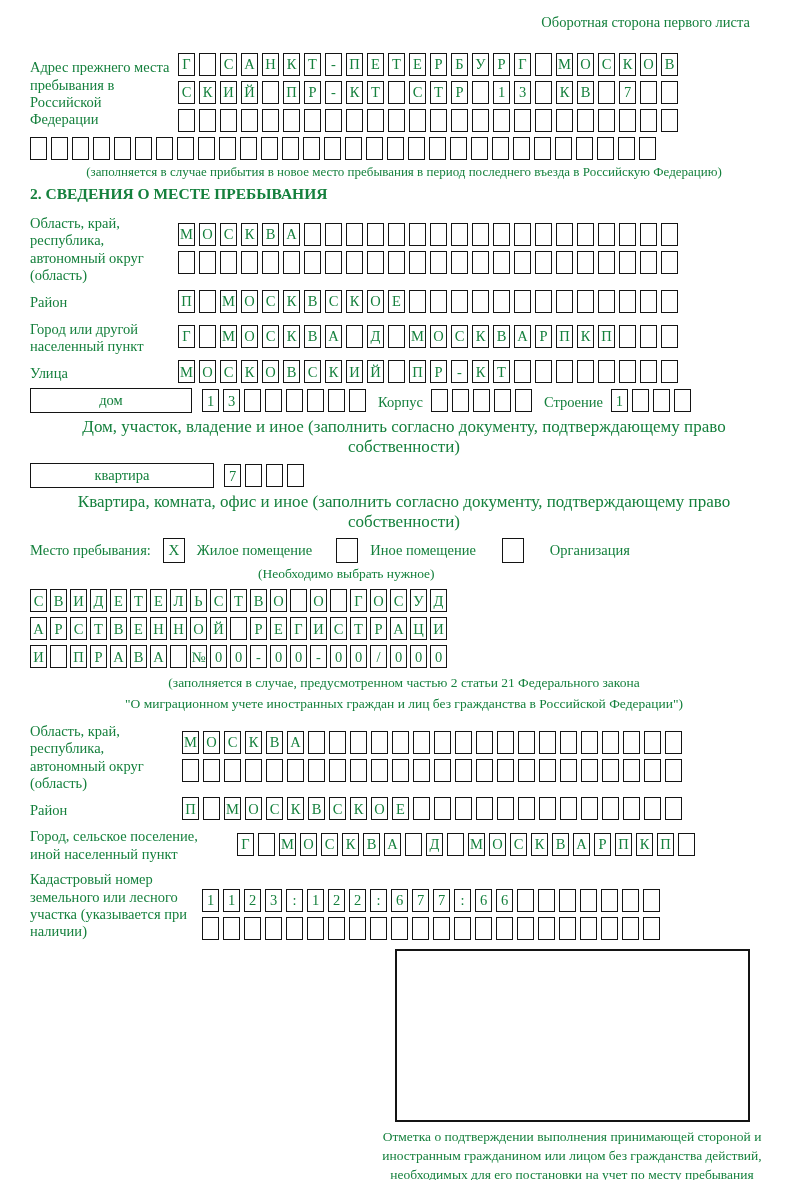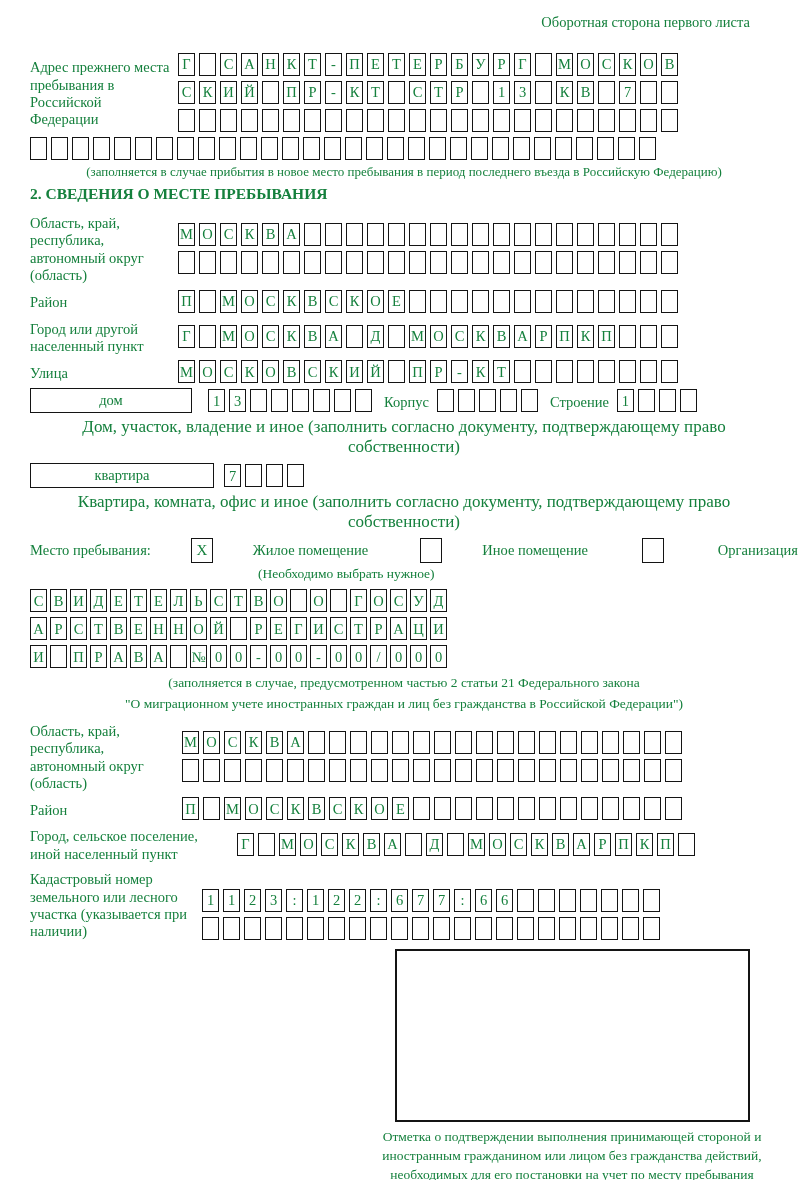--- a/index.html
+++ b/index.html
@@ -24,25 +24,25 @@
     display:flex; align-items:center; justify-content:center;
     font-size:14.5px; line-height:1;
   }
   .cells.tight .cell { margin-right:3px; }
 
   .note-center { text-align:center; font-size:13px; margin:0 0 5px 0; }
   .note-left { font-size:17px; margin:-1px 0 6px 0;text-align:center; }
   .sec-title { text-align:left; font-weight:bold; font-size:15.5px; margin:3px 0 9px 0; }
 
   .inline-box { border:1.7px solid #141414; height:25px; display:flex; align-items:center; justify-content:center; font-size:14.5px; flex:0 0 auto; }
-  .house-box { width:162px; margin-right:16px; }
+  .house-box { width:162px; margin-right:10px; }
   .apt-box { width:184px; margin-right:10px; }
   .mid-label { font-size:14.5px; padding:3px 8px 0 8px; flex:0 0 auto; }
 
-  .stay-line { align-items:center; margin-top:3px;gap:28px; }
+  .stay-line { align-items:center; margin-top:3px; }
   .stay-label { font-size:14.5px; flex:0 0 auto; }
   .chk { width:22px; height:25px; border:1.7px solid #141414; display:flex; align-items:center; justify-content:center; font-size:15px; margin:0 12px; flex:0 0 auto; }
   .opt-label { font-size:14.5px; flex:0 0 auto; }
   .stay-note { font-size:13.5px; margin:-2px 0 7px 228px; }
 
   .fact-title { text-align:center; font-weight:bold; font-size:15px; margin:10px 0 8px 0; }
   .fact-note { text-align:center; font-size:13.5px; line-height:1.5; margin-bottom:6px; }
 
   .stamp-box { width:355px; height:173px; border:2px solid #141414; margin-left:365px; margin-top:8px; }
   .stamp-note { width:420px; margin-left:332px; text-align:center; font-size:13.5px; line-height:1.42; margin-top:5px; }

